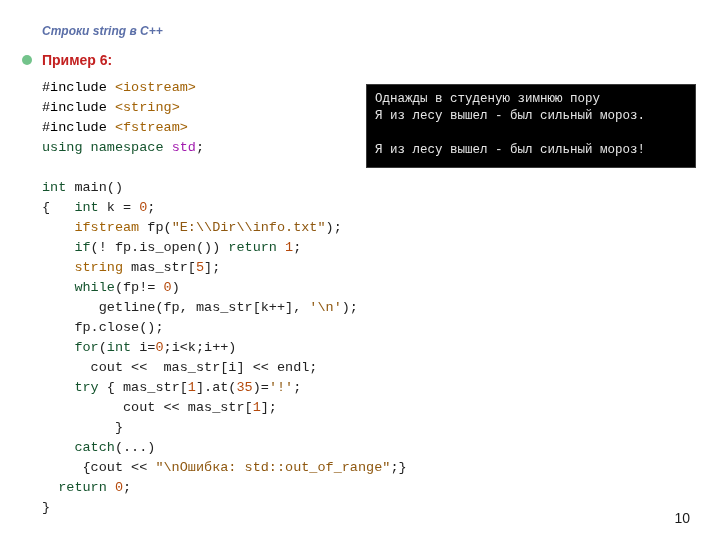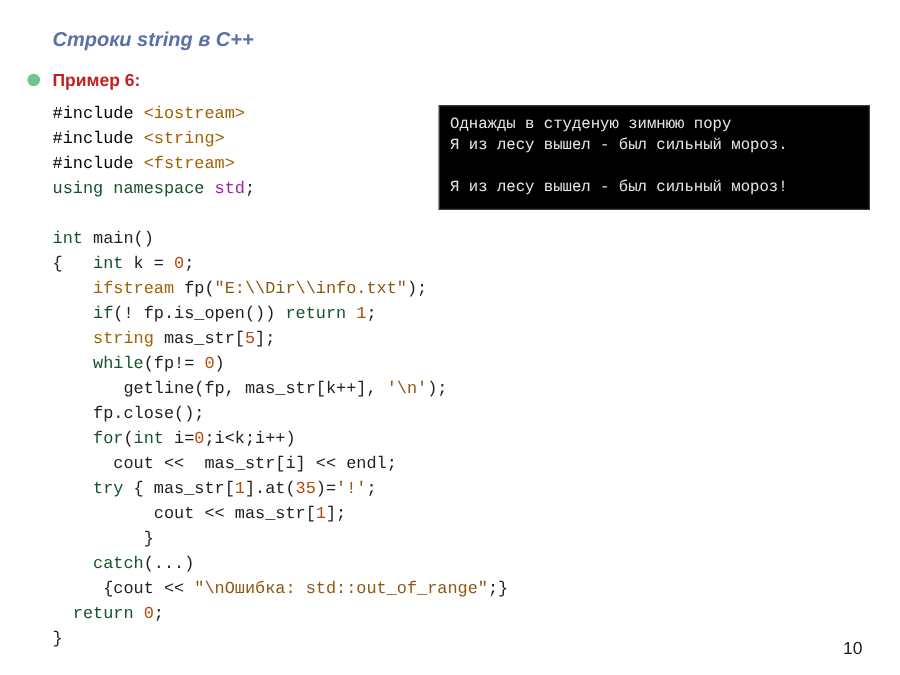--- a/index.html
+++ b/index.html
@@ -12,21 +12,21 @@
     overflow: hidden;
   }
   .slide {
     padding: 24px 24px 0 42px;
     box-sizing: border-box;
     height: 100%;
     position: relative;
   }
   .title {
     color: #5b6fa8;
-    font-size: 16px;
+    font-size: 12px;
     font-weight: bold;
     font-style: italic;
     margin-bottom: 14px;
   }
   .sub-row {
     display: flex;
     align-items: center;
     margin-left: -20px;
     margin-bottom: 10px;
     font-weight: bold;
@@ -61,21 +61,21 @@
   .output-box {
     position: absolute;
     top: 84px;
     right: 24px;
     width: 320px;
     background: #000;
     color: #e6e6e6;
     font-family: Consolas, "Courier New", monospace;
     font-size: 12.5px;
     line-height: 17px;
-    padding: 6px 15px 8px 8px;
+    padding: 6px 0 8px 8px;
     border: 1px solid #3a3a3a;
     white-space: pre;
   }
   .page-num {
     position: absolute;
     right: 30px;
     bottom: 14px;
     font-size: 14px;
     color: #1a1a1a;
   }

